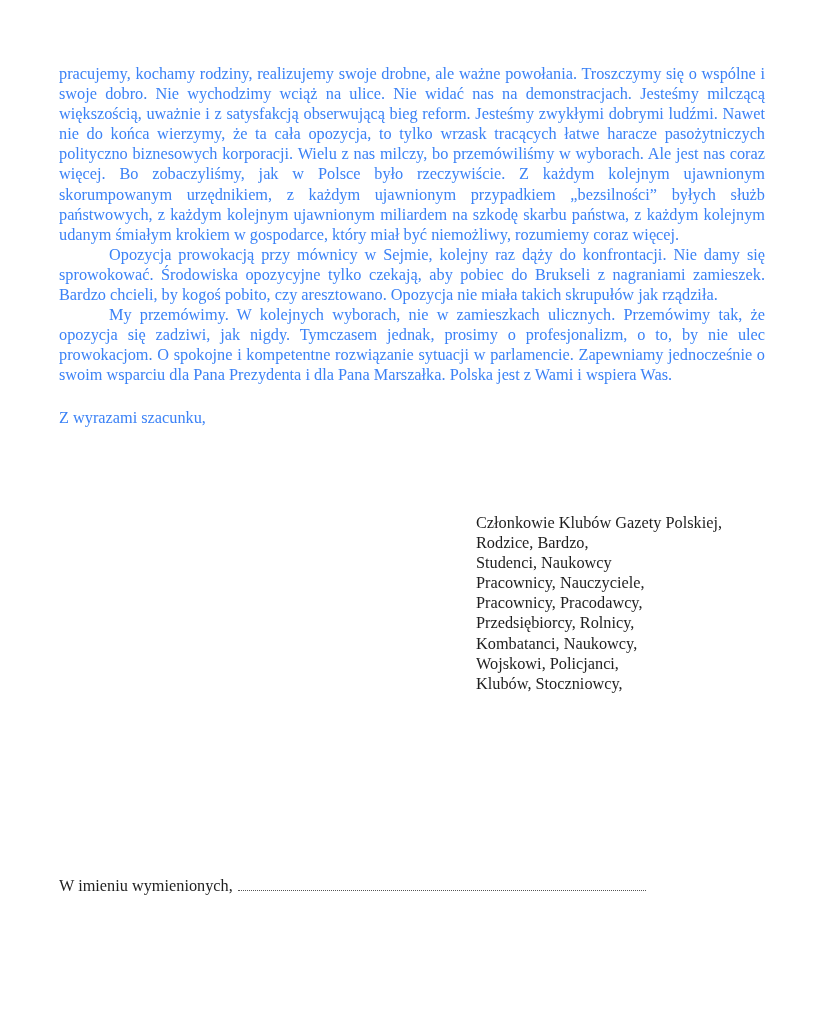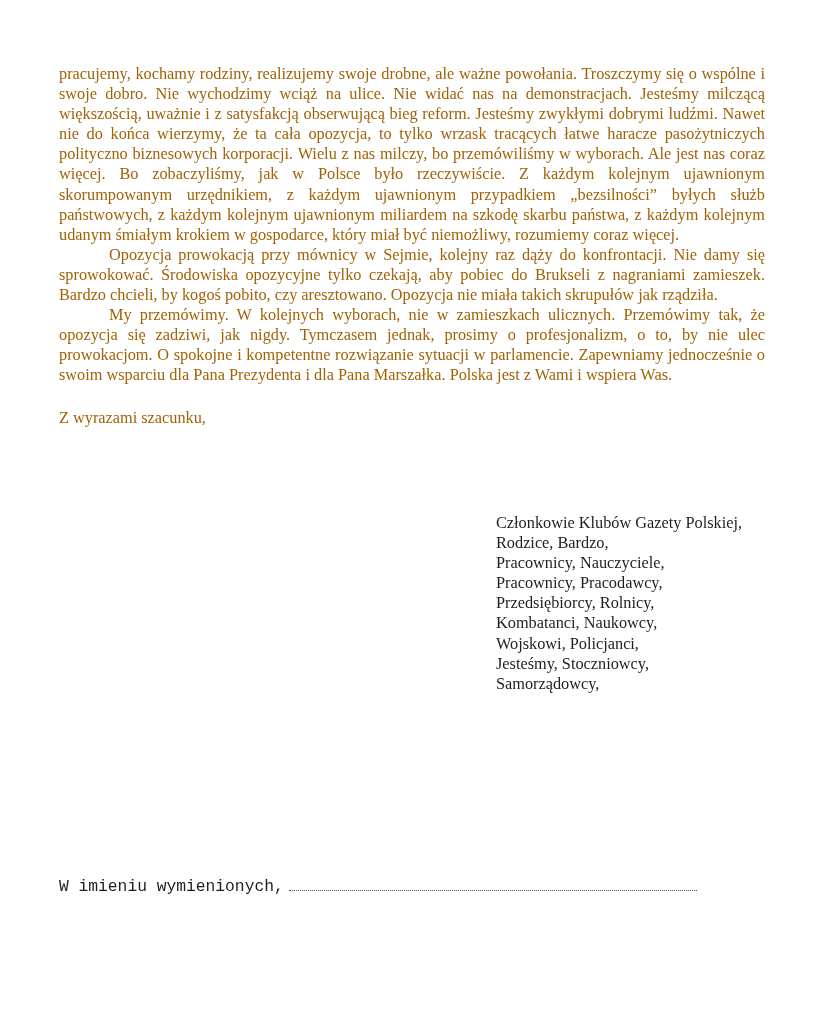--- a/index.html
+++ b/index.html
@@ -1,59 +1,58 @@
 <!DOCTYPE html>
 <html><head>
   <meta charset="utf-8">
   <style>
     html, body { margin: 0; padding: 0; background: #ffffff; }
     body { width: 835px; height: 1024px; position: relative; overflow: hidden; }
     .page {
       position: absolute; left: 59px; top: 64px; width: 706px;
       font-family: "Liberation Serif", serif; font-size: 16.3px; line-height: 20.1px;
-      color: #a16207;
+      color: #3b82f6;
     }
     .para { margin: 0; text-align: justify; text-align-last: left; }
     .para.indent { text-indent: 50px; }
     .closing { margin: 22px 0 0 0; }
     .signatories {
       position: absolute; left: 476px; top: 513px;
       font-family: "Liberation Serif", serif; font-size: 16.3px; line-height: 20.1px;
       color: #1e1e1e;
-      margin-left: 20px;
     }
     .signatories div { white-space: nowrap; }
     .sign-line {
       position: absolute; left: 59px; top: 876px;
-      font-family: Liberation Mono, monospace; font-size: 16.3px; line-height: 20px;
+      font-family: Liberation Serif, serif; font-size: 16.3px; line-height: 20px;
       color: #1e1e1e; white-space: nowrap; display: flex; align-items: baseline;
     }
     .dots {
       display: inline-block; width: 408px; margin-left: 5px;
       border-bottom: 1px dotted #555; height: 14px;
     }
   </style>
 </head>
 <body>
 
 <div class="page">
   <p class="para">pracujemy, kochamy rodziny, realizujemy swoje drobne, ale ważne powołania. Troszczymy się o wspólne i swoje dobro. Nie wychodzimy wciąż na ulice. Nie widać nas na demonstracjach. Jesteśmy milczącą większością, uważnie i z satysfakcją obserwującą bieg reform. Jesteśmy zwykłymi dobrymi ludźmi. Nawet nie do końca wierzymy, że ta cała opozycja, to tylko wrzask tracących łatwe haracze pasożytniczych polityczno biznesowych korporacji. Wielu z nas milczy, bo przemówiliśmy w wyborach. Ale jest nas coraz więcej. Bo zobaczyliśmy, jak w Polsce było rzeczywiście. Z każdym kolejnym ujawnionym skorumpowanym urzędnikiem, z każdym ujawnionym przypadkiem „bezsilności” byłych służb państwowych, z każdym kolejnym ujawnionym miliardem na szkodę skarbu państwa, z każdym kolejnym udanym śmiałym krokiem w gospodarce, który miał być niemożliwy, rozumiemy coraz więcej.</p>
   <p class="para indent">Opozycja prowokacją przy mównicy w Sejmie, kolejny raz dąży do konfrontacji. Nie damy się sprowokować. Środowiska opozycyjne tylko czekają, aby pobiec do Brukseli z nagraniami zamieszek. Bardzo chcieli, by kogoś pobito, czy aresztowano. Opozycja nie miała takich skrupułów jak rządziła.</p>
   <p class="para indent">My przemówimy. W kolejnych wyborach, nie w zamieszkach ulicznych. Przemówimy tak, że opozycja się zadziwi, jak nigdy. Tymczasem jednak, prosimy o profesjonalizm, o to, by nie ulec prowokacjom. O spokojne i kompetentne rozwiązanie sytuacji w parlamencie. Zapewniamy jednocześnie o swoim wsparciu dla Pana Prezydenta i dla Pana Marszałka. Polska jest z Wami i wspiera Was.</p>
   <p class="closing">Z wyrazami szacunku,</p>
 </div>
 
 <div class="signatories">
   <div>Członkowie Klubów Gazety Polskiej,</div>
   <div>Rodzice, Bardzo,</div>
+  <div>Studenci, Naukowcy</div>
   <div>Pracownicy, Nauczyciele,</div>
   <div>Pracownicy, Pracodawcy,</div>
   <div>Przedsiębiorcy, Rolnicy,</div>
   <div>Kombatanci, Naukowcy,</div>
   <div>Wojskowi, Policjanci,</div>
-  <div>Jesteśmy, Stoczniowcy,</div>
-  <div>Samorządowcy,</div>
+  <div>Klubów, Stoczniowcy,</div>
 </div>
 
 <div class="sign-line">
   <span>W imieniu wymienionych,</span>
   <span class="dots"></span>
 </div>
 
 </body></html>

